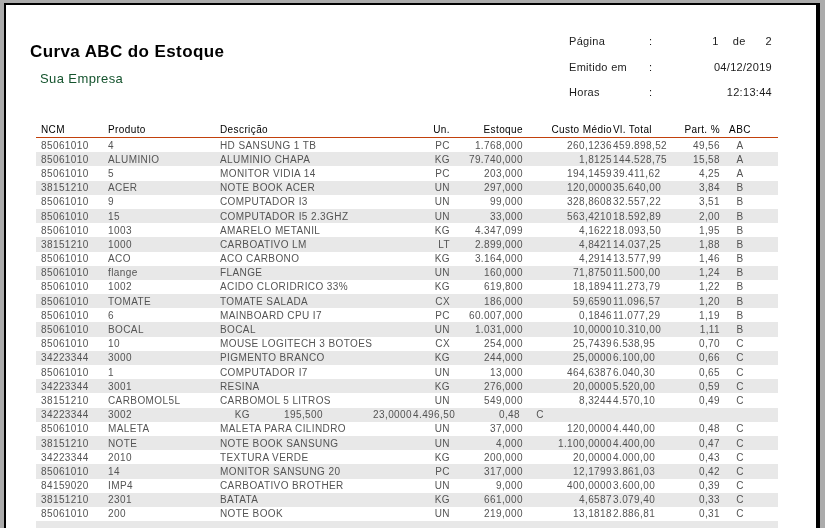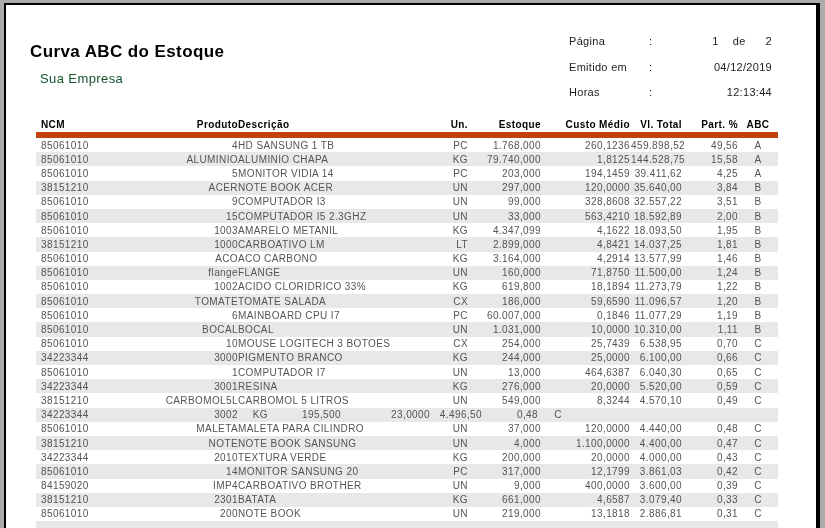--- a/index.html
+++ b/index.html
@@ -39,33 +39,33 @@
   .meta-value .of-word { margin-left:14px; }
   .meta-value .page-total { margin-left:20px; }
 
   .abc-table {
     position:absolute; left:30px; top:116px; width:742px;
     font-size:10px; letter-spacing:0.4px;
   }
   .thead {
     display:flex; align-items:flex-end;
     height:17px; padding-bottom:2px;
-    border-bottom:6px solid #c2410c;
-    font-weight:bold; color:#000;
+    border-bottom:1px solid #c2410c;
+    font-weight:normal; color:#000;
   }
   .tbody .row { display:flex; align-items:center; height:14.2px; color:#545454; }
   .tbody .row:nth-child(even) { background:#e8e8e8; }
   .c  { overflow:hidden; white-space:nowrap; }
   .c1 { width:72px;  padding-left:5px; text-align:left; }
-  .c2 { width:130px; text-align:right; }
+  .c2 { width:112px; text-align:left; }
   .c3 { width:200px; text-align:left; }
   .c4 { width:32px;  text-align:right; padding-right:2px; }
   .c5 { width:72px;  text-align:right; padding-right:1px; }
   .c6 { width:89px;  text-align:right; padding-right:1px; }
-  .c7 { width:70px;  text-align:right; padding-right:19px; }
+  .c7 { width:70px;  text-align:left; padding-right:19px; }
   .c8 { width:37px;  text-align:right; }
   .c9 { width:40px;  text-align:center; }
 </style>
 </head>
 <body>
 
 <div class="page">
 
   <div class="report-title">Curva ABC do Estoque</div>
   <div class="company-name">Sua Empresa</div>
@@ -183,21 +183,21 @@
           <div class="c c9">B</div>
         </div>
         <div class="row">
           <div class="c c1">38151210</div>
           <div class="c c2">1000</div>
           <div class="c c3">CARBOATIVO LM</div>
           <div class="c c4">LT</div>
           <div class="c c5">2.899,000</div>
           <div class="c c6">4,8421</div>
           <div class="c c7">14.037,25</div>
-          <div class="c c8">1,81</div>
+          <div class="c c8">1,88</div>
           <div class="c c9">B</div>
         </div>
         <div class="row">
           <div class="c c1">85061010</div>
           <div class="c c2">ACO</div>
           <div class="c c3">ACO CARBONO</div>
           <div class="c c4">KG</div>
           <div class="c c5">3.164,000</div>
           <div class="c c6">4,2914</div>
           <div class="c c7">13.577,99</div>

